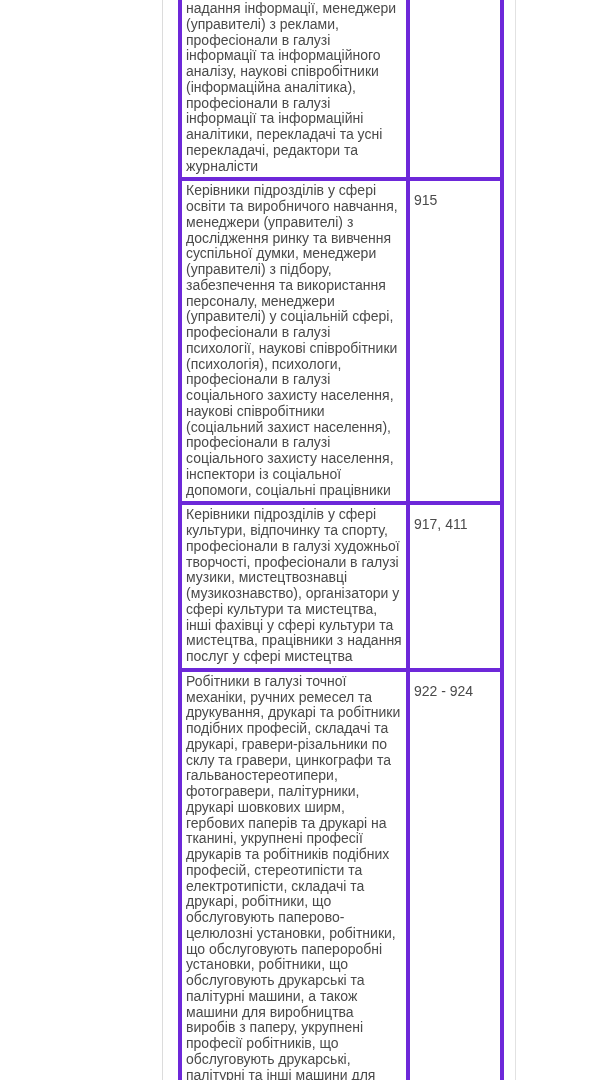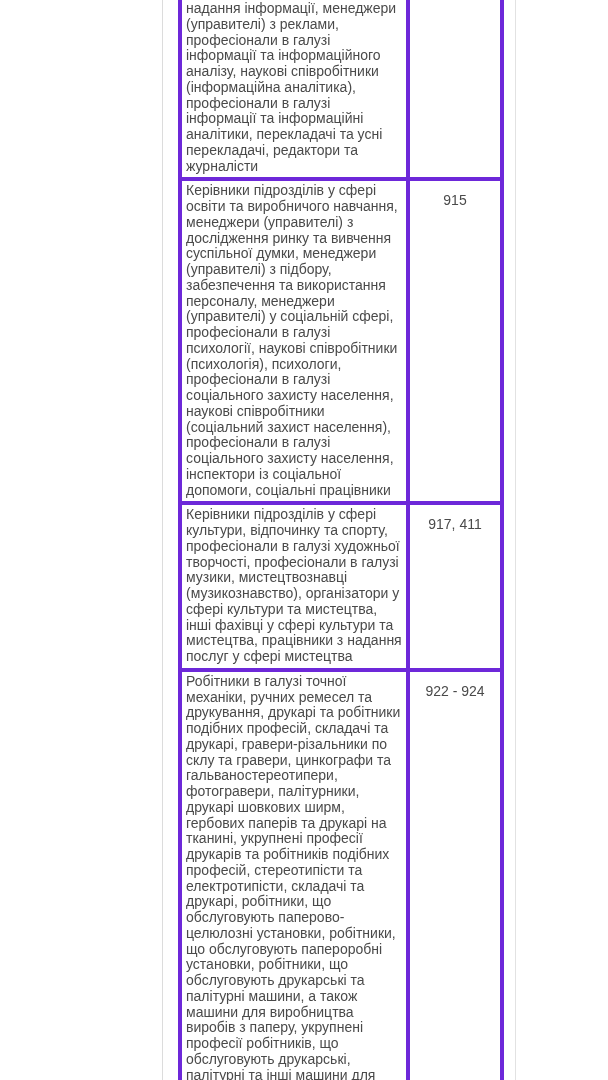--- a/index.html
+++ b/index.html
@@ -41,21 +41,21 @@
     word-wrap: break-word;
   }
   td.desc-cell {
     width: 228px;
     padding: 2px 4px 3px 4px;
     text-align: left;
   }
   td.code-cell {
     width: 94px;
     padding: 12px 4px;
-    text-align: center;
+    text-align: left;
   }
   
   tr.row-cut-top td {
     border-top: none;
     padding-top: 1px;
   }
 </style>
 </head>
 <body>
 

